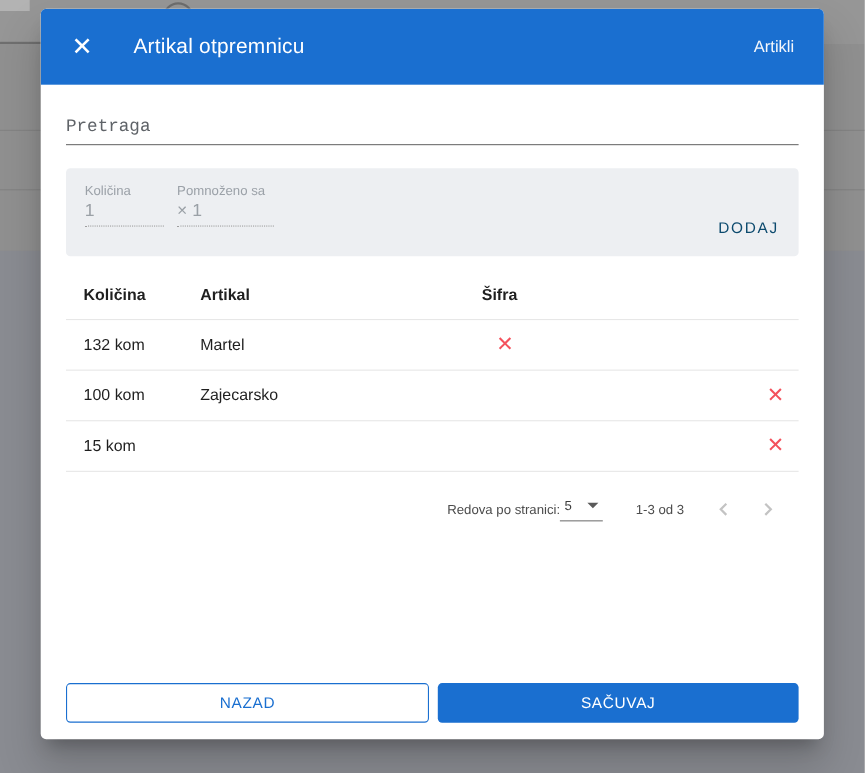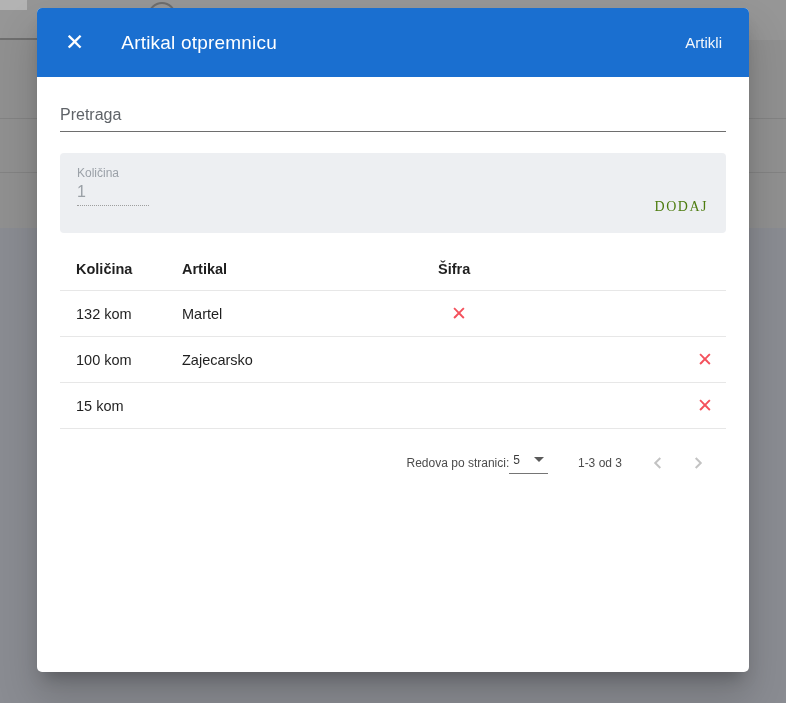--- a/index.html
+++ b/index.html
@@ -27,37 +27,37 @@
                   padding:0 27px 0 28px; color:#fff; }
   .close-btn { font-size:23px; line-height:1; color:#fff; cursor:pointer; font-weight:400; }
   .modal-title { font-size:19px; font-weight:500; margin-left:37px; letter-spacing:.2px; }
   .header-action { margin-left:auto; font-size:15px; color:#f4f7fb; cursor:pointer; }
 
   .modal-body { flex:1; display:flex; flex-direction:column; padding:0 23px; }
 
   
   .search-wrap { margin-top:29px; border-bottom:1px solid #6e6e6e; padding-bottom:7px; }
   .search-input { width:100%; border:none; outline:none; font-size:16px; color:#0f172a;
-                  font-family:Liberation Sans, sans-serif; background:transparent; }
+                  font-family:Liberation Mono, monospace; background:transparent; }
   .search-input::placeholder { color:#5f6368; opacity:1; }
 
   
   .add-panel { margin-top:21px; background:#edeff2; border-radius:4px; height:80px;
                display:flex; align-items:flex-start; padding:13px 18px 0 17px; }
   .field { display:flex; flex-direction:column; }
   .field + .field { margin-left:12px; }
   .field-label { font-size:12px; color:#9ba1a8; }
   .field-value { font-size:16px; color:#9aa0a6; margin-top:3px; padding-bottom:4px;
                  border-bottom:1px dotted #9e9e9e; background:transparent; outline:none; border-top:none;
                  border-left:none; border-right:none; font-family:"Liberation Sans", sans-serif; }
   .field-qty .field-value { width:72px; }
   .field-mult .field-value { width:88px; }
   .add-btn { margin-left:auto; align-self:center; margin-top:14px; background:none; border:none;
-             font-size:14px; font-weight:500; letter-spacing:1.5px; color:#4d7c0f; cursor:pointer;
-             font-family:Liberation Serif, serif; }
+             font-size:14px; font-weight:500; letter-spacing:1.5px; color:#0c4a6e; cursor:pointer;
+             font-family:Liberation Sans, sans-serif; }
 
   
   .table { margin-top:14px; }
   .trow { display:flex; align-items:center; height:46px; border-bottom:1px solid #e7e7e7; }
   .trow.thead { height:44px; }
   .c1 { width:122px; padding-left:16px; }
   .c2 { width:256px; }
   .c3 { flex:1; }
   .c4 { width:42px; text-align:center; }
   .thead .cell { font-size:13px; font-weight:700; color:#3f3f3f; }
@@ -113,20 +113,24 @@
 
     <div class="search-wrap">
       <input class="search-input" type="text" placeholder="Pretraga" style="">
     </div>
 
     <div class="add-panel">
       <div class="field field-qty">
         <span class="field-label">Količina</span>
         <span class="field-value">1</span>
       </div>
+      <div class="field field-mult">
+        <span class="field-label">Pomnoženo sa</span>
+        <span class="field-value">× 1</span>
+      </div>
       <button class="add-btn">DODAJ</button>
     </div>
 
     <div class="table">
       <div class="trow thead">
         <span class="cell c1">Količina</span>
         <span class="cell c2">Artikal</span>
         <span class="cell c3">Šifra</span>
         <span class="cell c4"></span>
       </div>
@@ -169,15 +173,17 @@
             <path d="M9.5 6.5 L15 12 L9.5 17.5"></path>
           </svg>
         </span>
       </span>
     </div>
 
     <div class="spacer"></div>
   </div>
 
   <div class="modal-footer">
+    <button class="btn btn-back">NAZAD</button>
+    <button class="btn btn-save">SAČUVAJ</button>
   </div>
 
 </div>
 
 </body></html>

